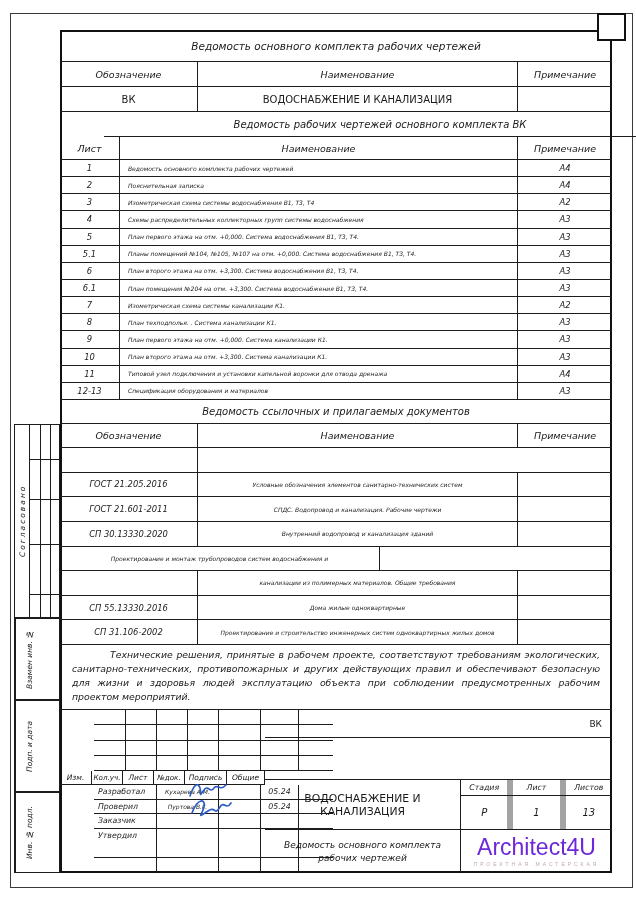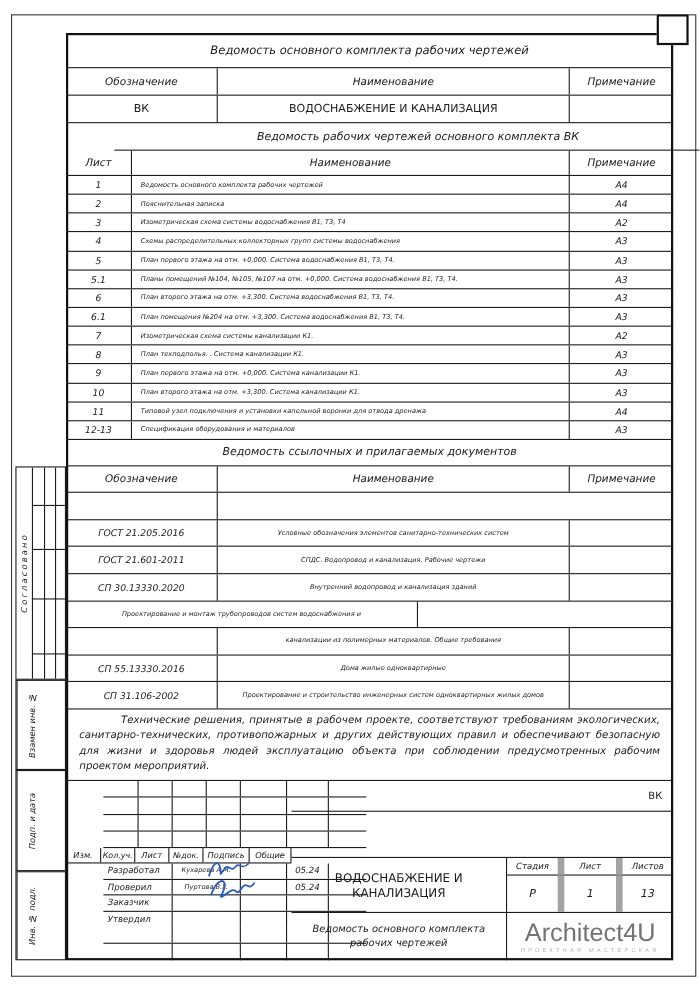--- a/index.html
+++ b/index.html
@@ -58,21 +58,21 @@
              font-size:10.8px;text-align:center;}
   .stage-grid{width:152px;display:flex;flex-direction:column;}
   .stage-head{height:15px;display:flex;border-bottom:1px solid #1c1c1c;}
   .stage-vals{flex:1;display:flex;}
   .sg{flex:1;border-right:6px solid #a3a3a3;display:flex;align-items:center;justify-content:center;font-size:7.8px;}
   .sg:last-child{border-right:none;}
   .stage-vals .sg{font-size:10px;}
   .subtitle{width:195px;flex:0 0 195px;border-right:1px solid #1c1c1c;display:flex;flex-direction:column;
             align-items:center;justify-content:center;font-size:9px;line-height:1.35;text-align:center;}
   .logo-cell{width:152px;display:flex;flex-direction:column;align-items:center;justify-content:center;font-style:normal;}
-  .logo-name{font-family:"Liberation Sans",sans-serif;font-size:23px;color:#737373;letter-spacing:0px;line-height:1;}
+  .logo-name{font-family:"Liberation Sans",sans-serif;font-size:23px;color:#6d28d9;letter-spacing:0px;line-height:1;}
   .logo-tag{font-family:"Liberation Sans",sans-serif;font-size:5px;color:#c2a8a8;letter-spacing:3px;margin-top:2px;}
   .sig{position:absolute;}
 </style>
 </head>
 <body>
 
 <div class="page gost">
 
   <div class="abs outer-border"></div>
   <div class="abs frame"></div>

